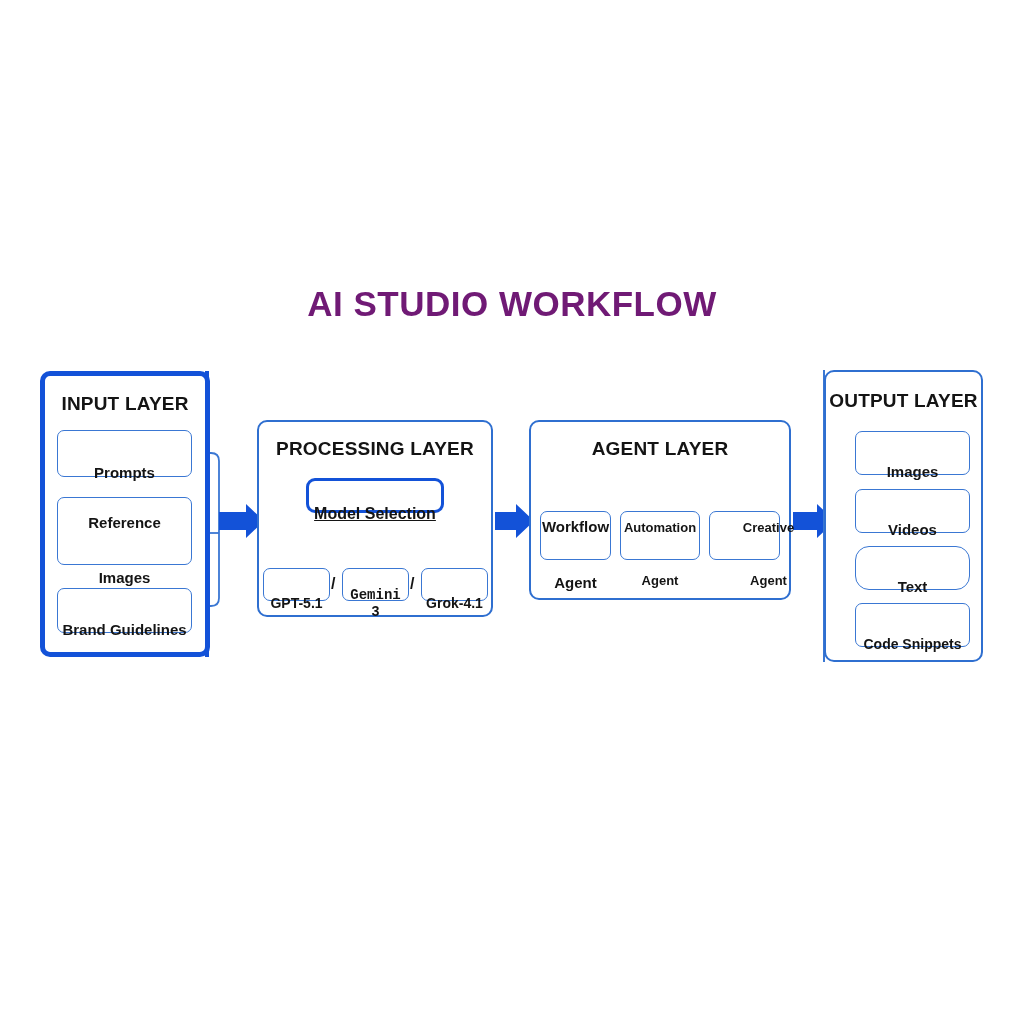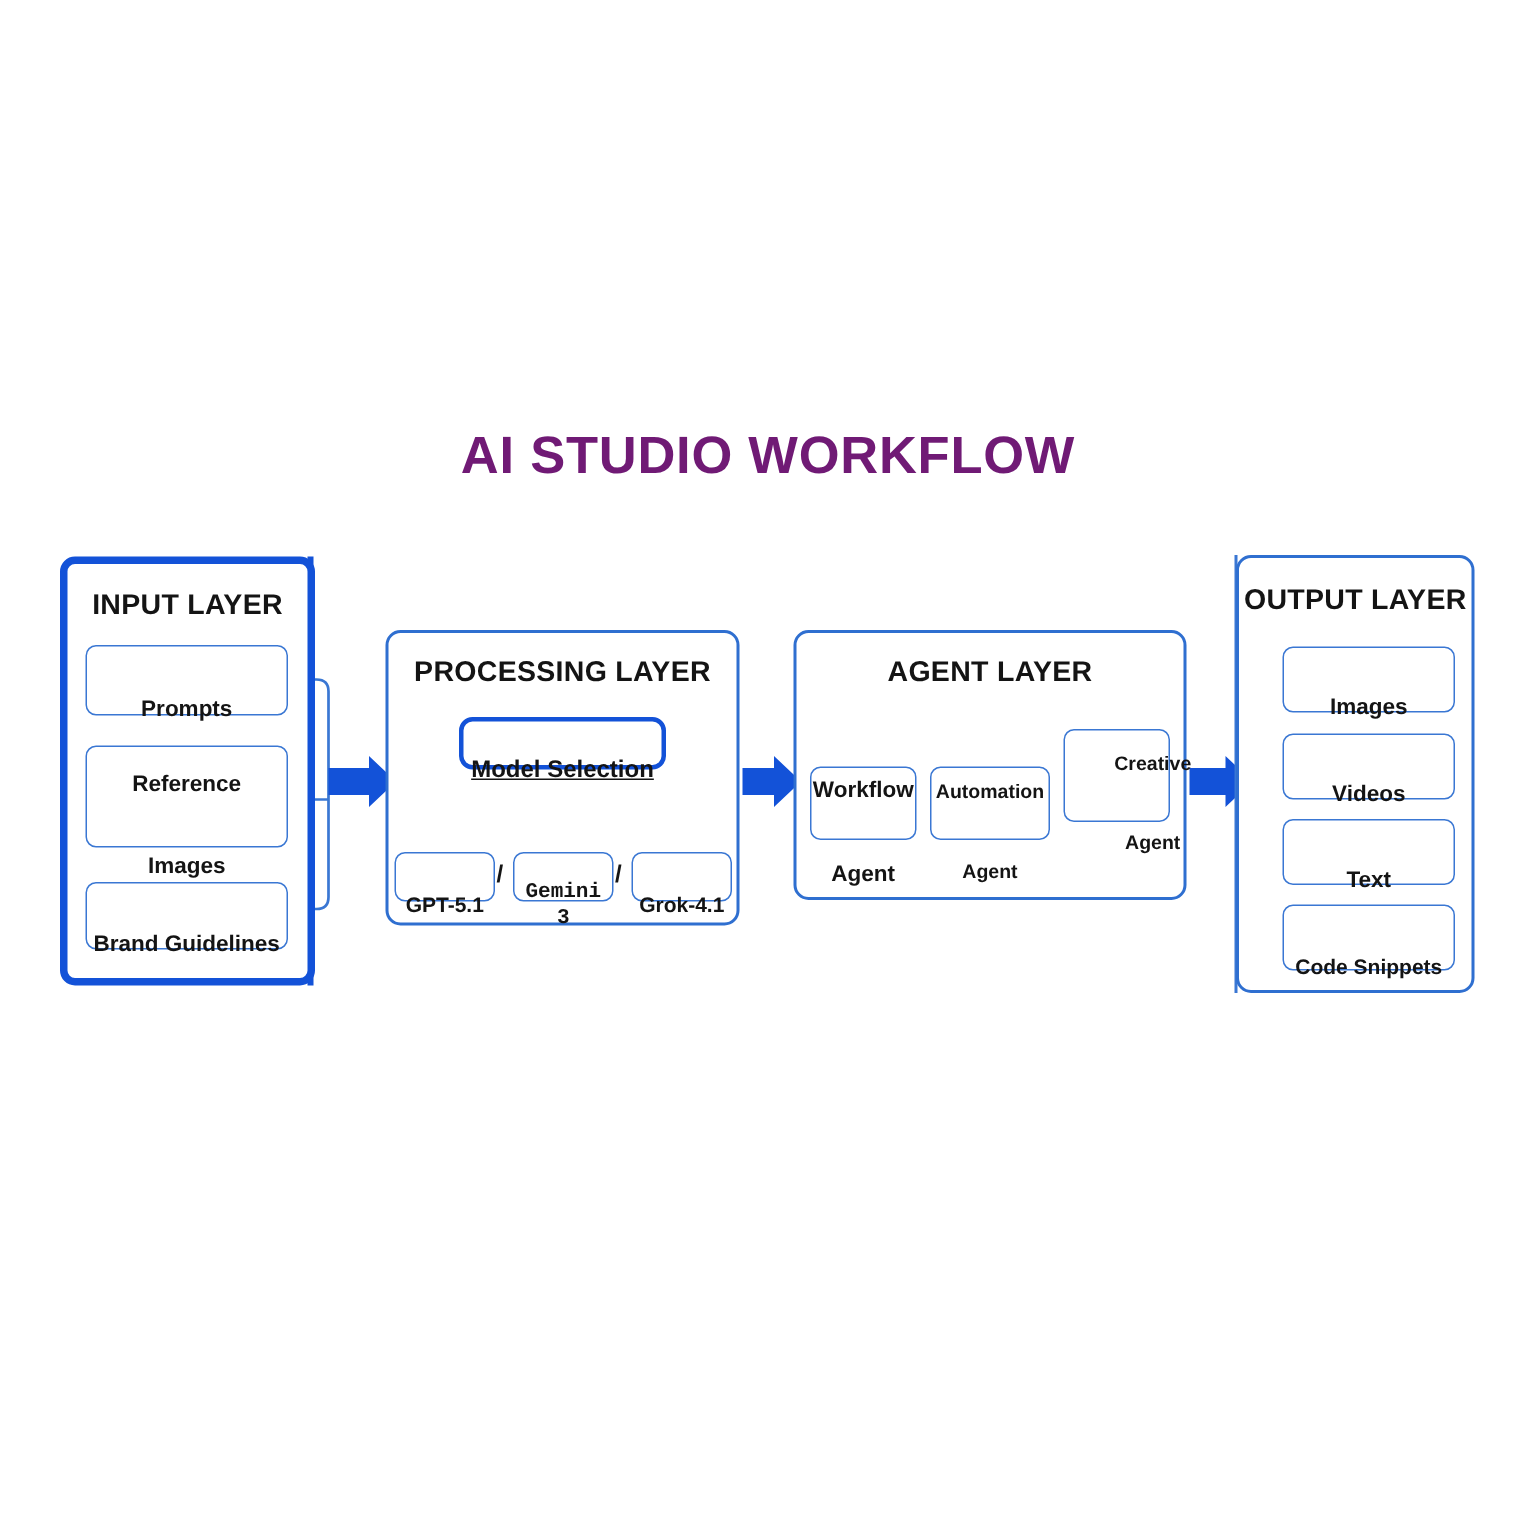--- a/index.html
+++ b/index.html
@@ -106,26 +106,26 @@
     font-size: 16px;
     font-weight: bold;
     color: #141414;
   }
   #slash-1 { left: 331px; top: 575px; }
   #slash-2 { left: 410px; top: 575px; }
 
   
   #node-workflow   { left: 540px; top: 511px; width: 71px; height: 49px; font-size: 15px; }
   #node-automation { left: 620px; top: 511px; width: 80px; height: 49px; font-size: 13px; }
-  #node-creative   { left: 709px; top: 486px; width: 71px; height: 62px; font-size: 13px; padding-left: 48px; }
+  #node-creative   { left: 709px; top: 511px; width: 71px; height: 49px; font-size: 13px; padding-left: 48px; }
 
   
   #node-images { left: 855px; top: 431px; width: 115px; height: 44px; font-size: 15px; }
   #node-videos { left: 855px; top: 489px; width: 115px; height: 44px; font-size: 15px; }
-  #node-text   { left: 855px; top: 546px; width: 115px; height: 44px; font-size: 15px; }
+  #node-text   { left: 855px; top: 546px; width: 115px; height: 44px; font-size: 15px; border-radius: 14px; }
   #node-code   { left: 855px; top: 603px; width: 115px; height: 44px; font-size: 15px; }
   #node-code span { font-size: 14px; }
 
   .node span { display: block; margin-top: 38px; }
 </style>
 </head>
 <body>
 
 <svg id="canvas" viewBox="0 0 1024 1024" xmlns="http://www.w3.org/2000/svg">
   <defs>

